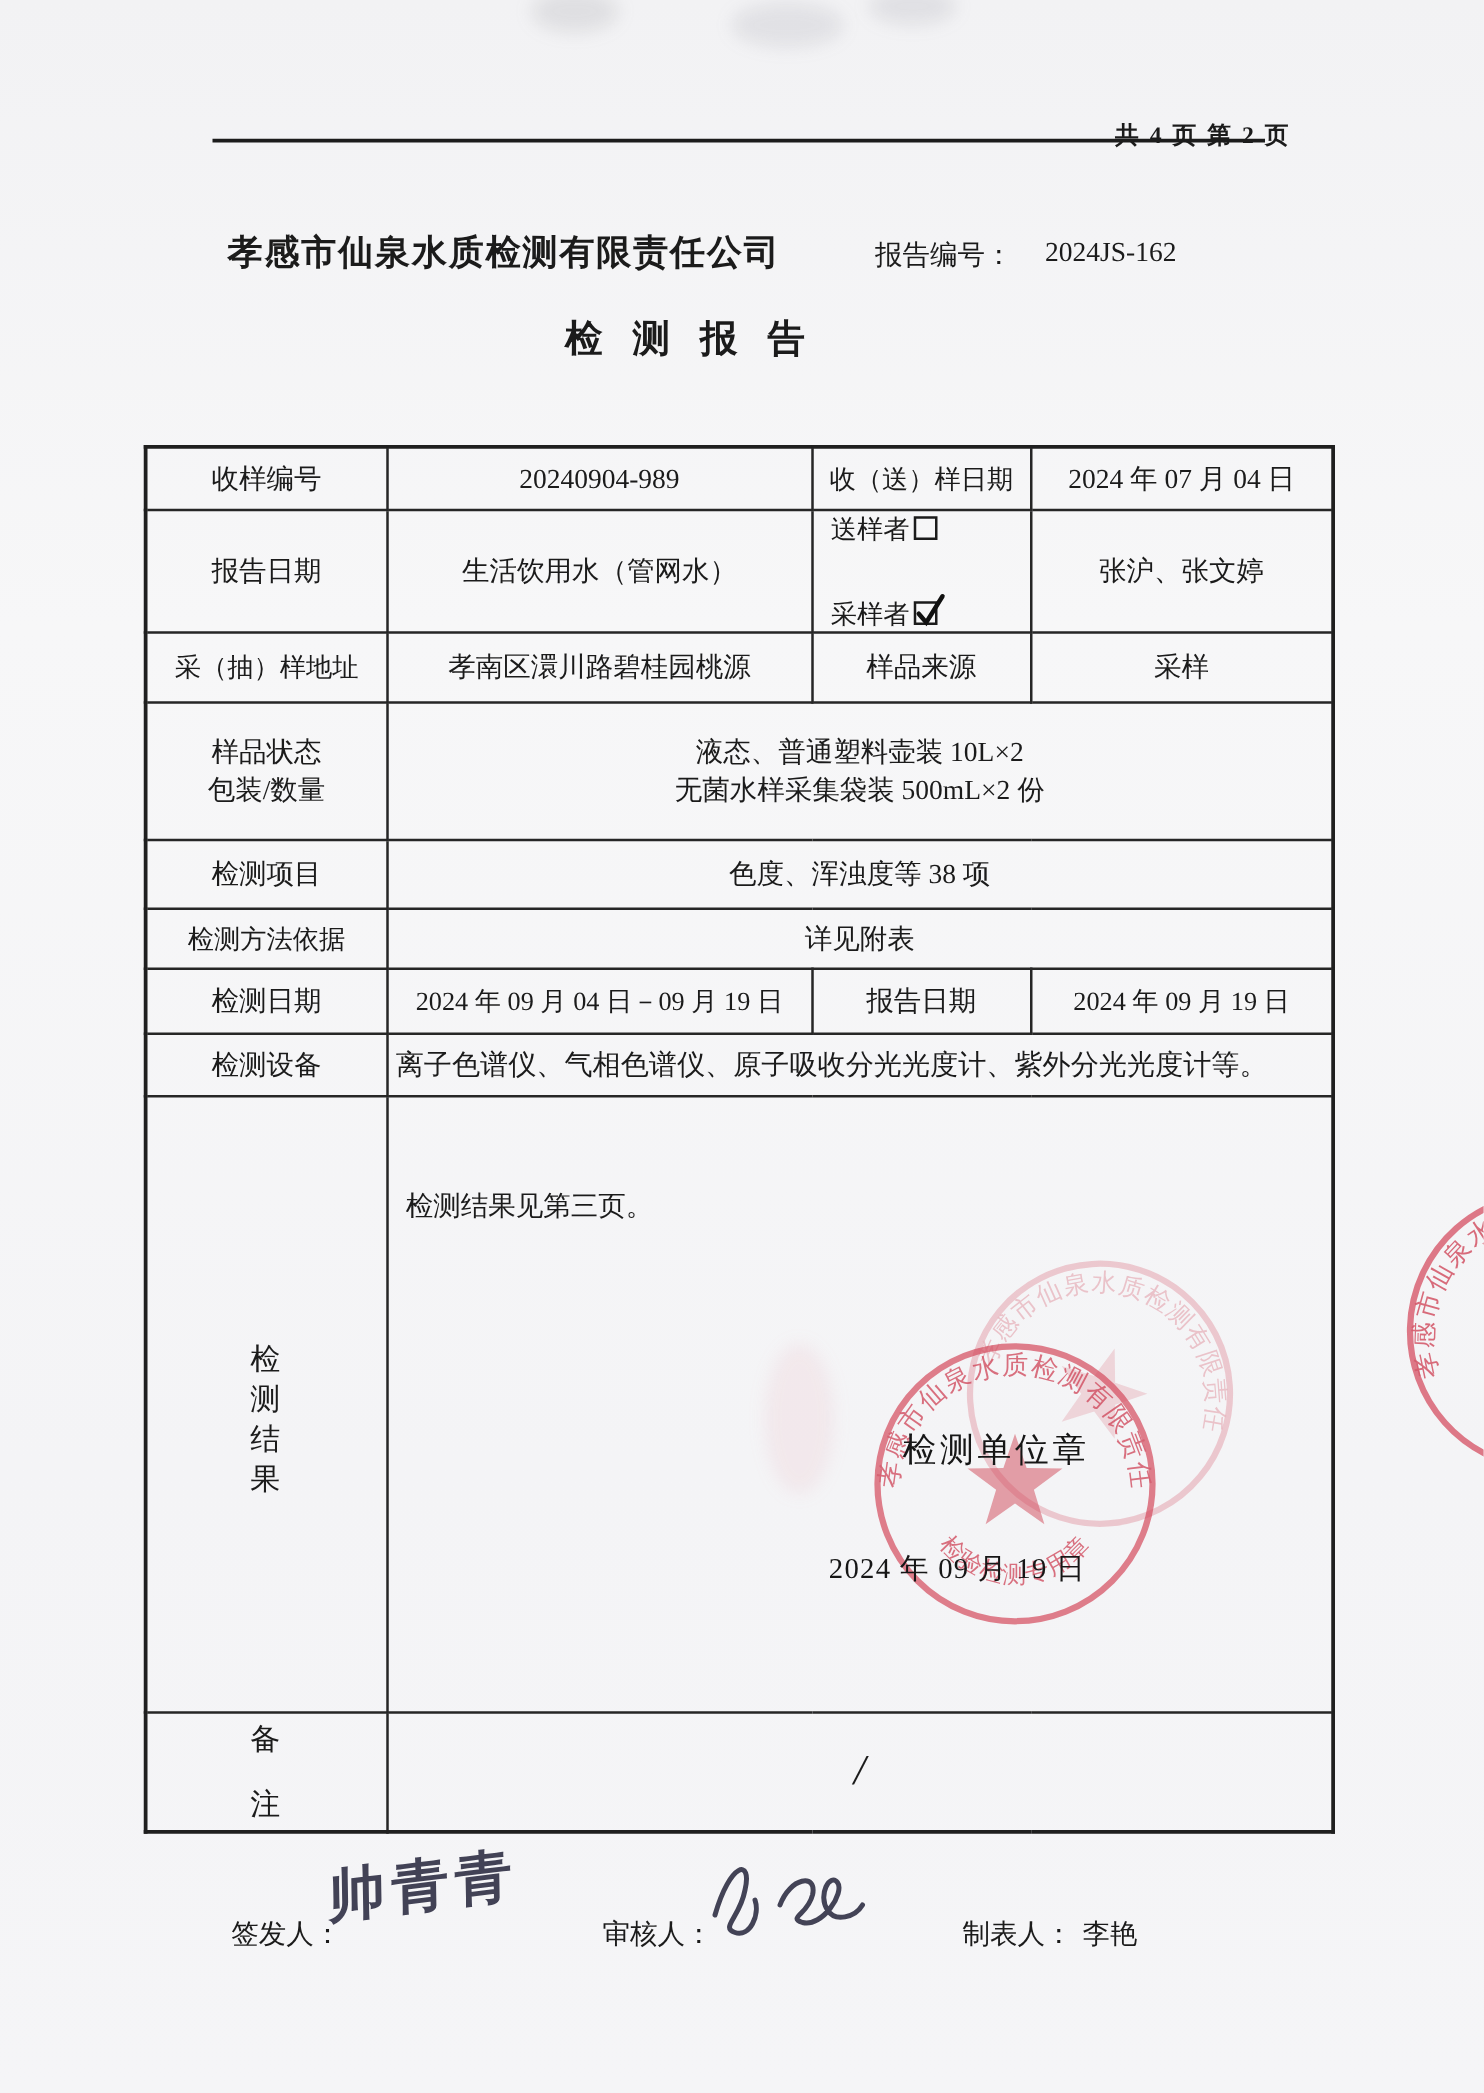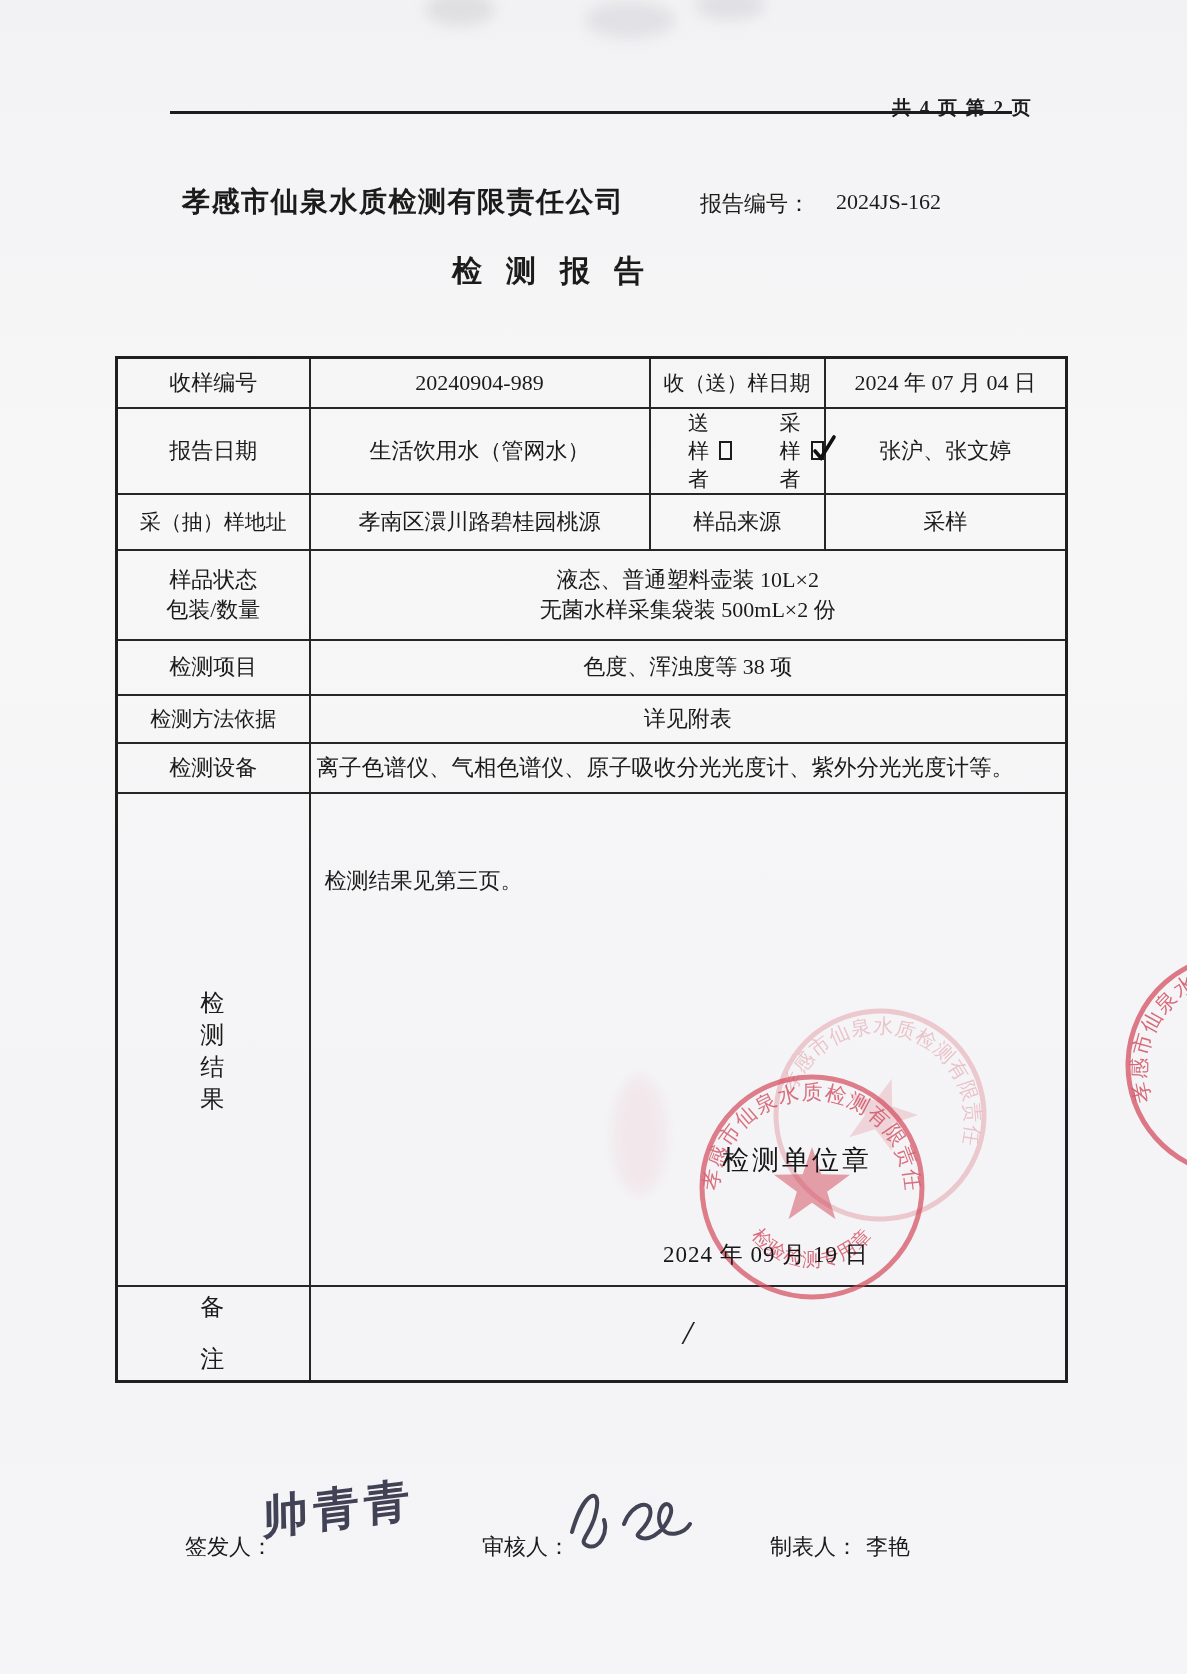--- a/index.html
+++ b/index.html
@@ -22,21 +22,21 @@
   .company { left:182px; top:183px; font-size:28px; font-weight:bold; letter-spacing:1.5px; }
   .report-no { left:700px; top:189px; font-size:22px; display:flex; gap:26px; }
   .doc-title { left:452px; top:251px; font-size:30px; font-weight:bold; letter-spacing:24px; }
 
   
   table { border-collapse:collapse; table-layout:fixed; width:950px; background:transparent; }
   .report-table { left:115px; top:356px; }
   td { border:2px solid #262626; font-size:22px; text-align:center; vertical-align:middle; padding:0; }
   table { border:3px solid #1f1f1f; }
   .two-line { display:flex; flex-direction:column; justify-content:space-evenly; height:100%; }
-  .cb-cell { display:flex; flex-direction:row; justify-content:space-evenly; align-items:flex-start; height:100%; padding-left:30px;gap:40px; }
+  .cb-cell { display:flex; flex-direction:column; justify-content:space-evenly; align-items:flex-start; height:100%; padding-left:14px;gap:40px; }
   .cb-row { display:flex; align-items:center; font-size:21px; }
   .box { position:relative; display:inline-block; width:19px; height:19px; border:2px solid #1b1b1b; margin-left:3px; }
   .box svg { position:absolute; left:-2px; top:-9px; overflow:visible; }
   .vcell { display:flex; flex-direction:column; align-items:center; height:100%; font-size:24px; letter-spacing:2px; }
   .vcell-result { padding:84px 0 60px 0; justify-content:space-between; }
   .vcell-remark { justify-content:center; gap:20px; }
   .result-cell { position:relative; vertical-align:top; text-align:left; }
   .result-note { padding:72px 0 0 14px; font-size:22px; }
   .equip { font-size:22.5px; text-align:left; padding-left:6px; letter-spacing:0; }
   .slash-cell { font-size:34px; font-style:italic; }
@@ -111,21 +111,21 @@
     </tr>
 
     <tr style="height:56px">
       <td style="font-size:21px">采（抽）样地址</td>
       <td>孝南区澴川路碧桂园桃源</td>
       <td>样品来源</td>
       <td>采样</td>
     </tr>
 
 
-    <tr style="height:90px">
+    <tr style="height:110px">
       <td>
         <div class="two-line">
           <span>样品状态</span>
           <span>包装/数量</span>
         </div>
       </td>
       <td colspan="3">
         <div class="two-line">
           <span>液态、普通塑料壶装 10L×2</span>
           <span>无菌水样采集袋装 500mL×2 份</span>
@@ -136,20 +136,26 @@
     <tr style="height:55px">
       <td>检测项目</td>
       <td colspan="3">色度、浑浊度等 38 项</td>
     </tr>
 
     <tr style="height:48px">
       <td style="font-size:21px">检测方法依据</td>
       <td colspan="3">详见附表</td>
     </tr>
 
+    <tr style="height:52px">
+      <td>检测日期</td>
+      <td style="font-size:21px">2024 年 09 月 04 日－09 月 19 日</td>
+      <td>报告日期</td>
+      <td style="font-size:21px">2024 年 09 月 19 日</td>
+    </tr>
 
     <tr style="height:50px">
       <td>检测设备</td>
       <td colspan="3" class="equip">离子色谱仪、气相色谱仪、原子吸收分光光度计、紫外分光光度计等。</td>
     </tr>
 
     <tr style="height:493px">
       <td>
         <div class="vcell vcell-result">
           <span>检</span>

